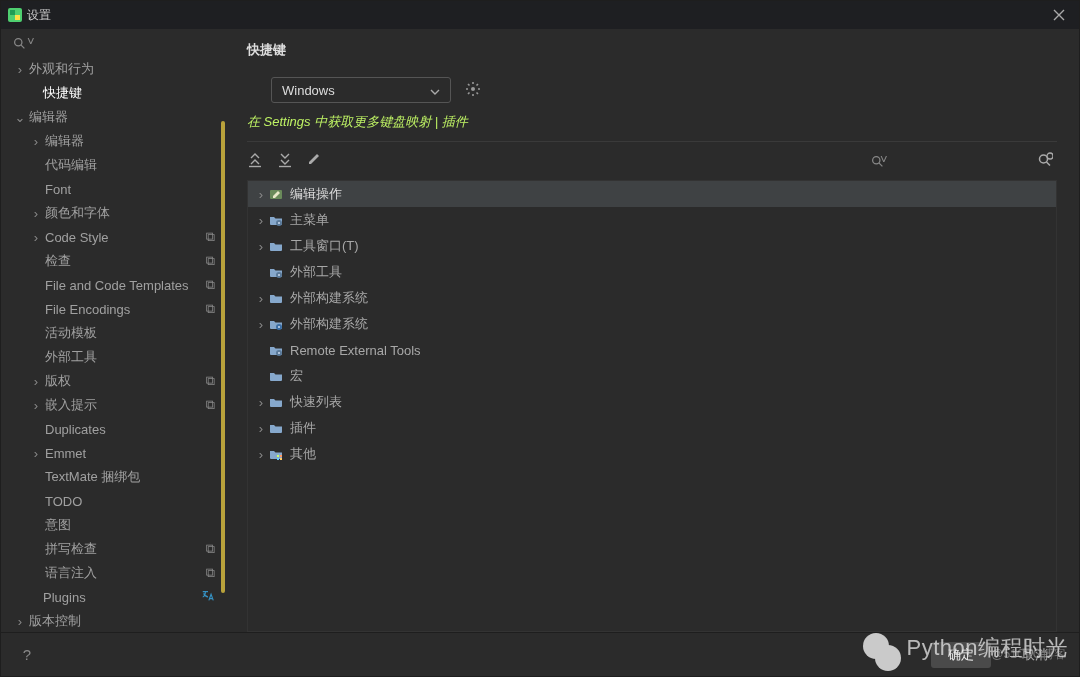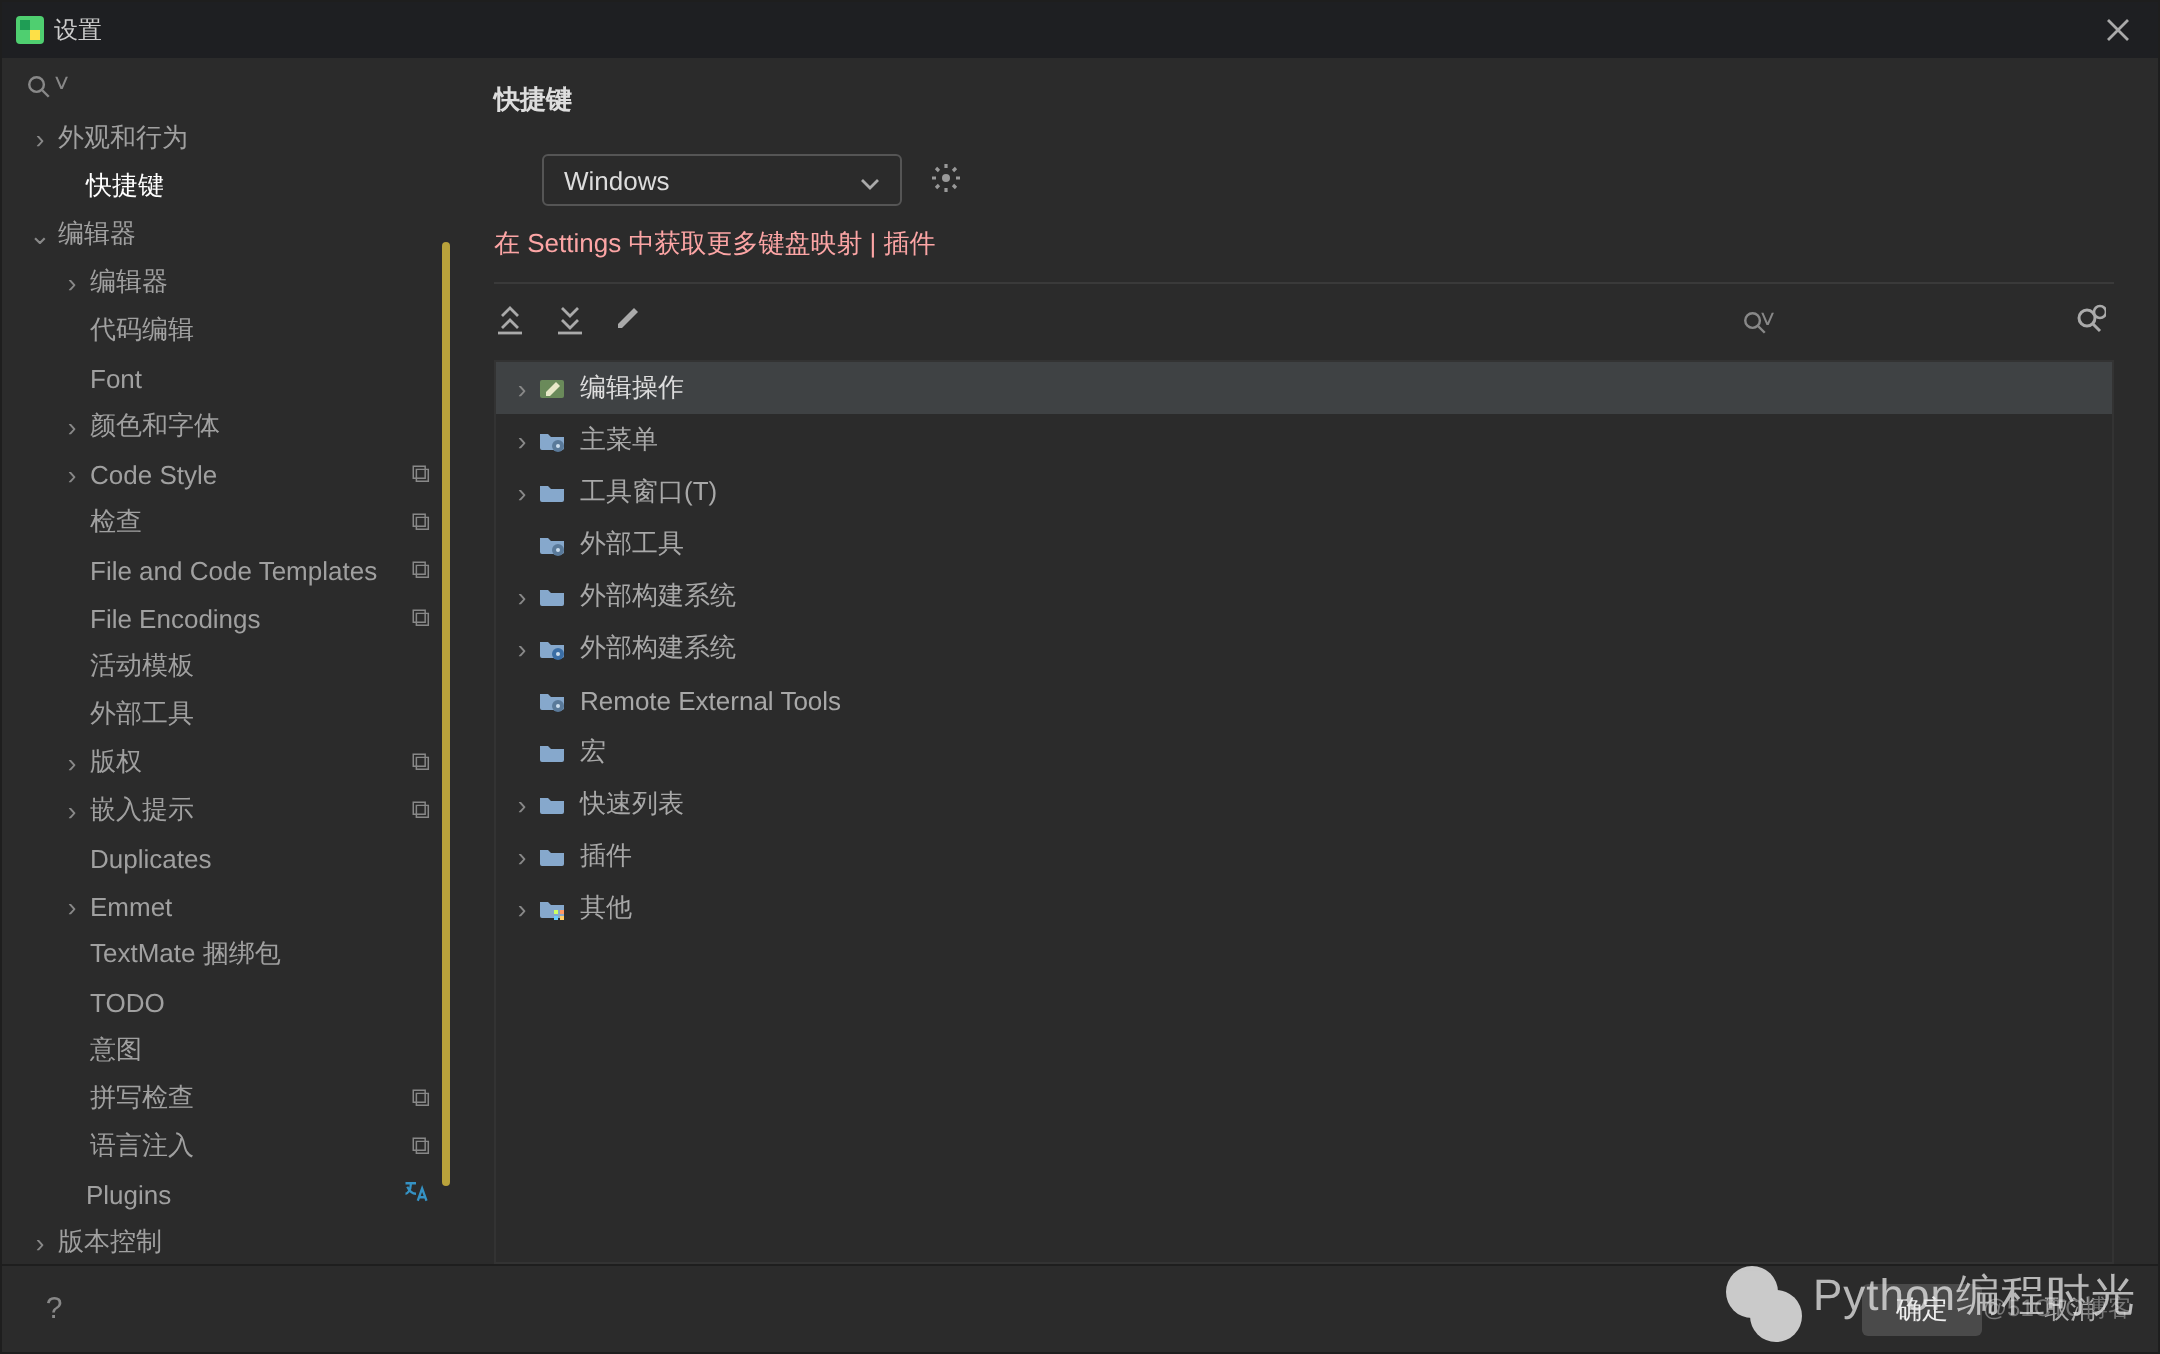--- a/index.html
+++ b/index.html
@@ -30,21 +30,21 @@
   .sb-item.lvl2 { padding-left:30px; }
   .sb-item.selected { color:#fff; font-weight:500; }
   .sb-yellow-scroll { position:absolute; right:0; top:64px; width:4px; height:472px; background:#b9a23b; border-radius:2px; }
   
   
   .main { flex:1; display:flex; flex-direction:column; padding:0 22px 0 22px; position:relative; }
   .main-title { height:42px; display:flex; align-items:center; color:#ddd; font-weight:bold; }
   .keymap-row { display:flex; align-items:center; gap:14px; margin-top:6px;padding-left:24px; }
   .keymap-select { width:180px; height:26px; border:1px solid #555; display:flex; align-items:center; justify-content:space-between; padding:0 10px; color:#ddd; cursor:pointer; border-radius:3px; }
   .gear-btn { color:#999; cursor:pointer; }
-  .info-line { margin-top:10px; color:#fca5a5; }
+  .info-line { margin-top:10px; color:#bef264;font-style:italic; }
   .divider { height:1px; background:#3a3a3a; margin-top:10px; margin-bottom:0px; }
   
   .toolbar { height:38px; display:flex; align-items:center; justify-content:space-between; }
   .tb-left { display:flex; gap:14px; }
   .tb-icon { color:#aaa; cursor:pointer; }
   .tb-right { width:190px; height:22px; display:flex; align-items:center; justify-content:space-between; padding:0 4px; }
   .tb-right .search-icon { color:#888; }
   .tb-right .kb-icon { color:#aaa; }
   
   

